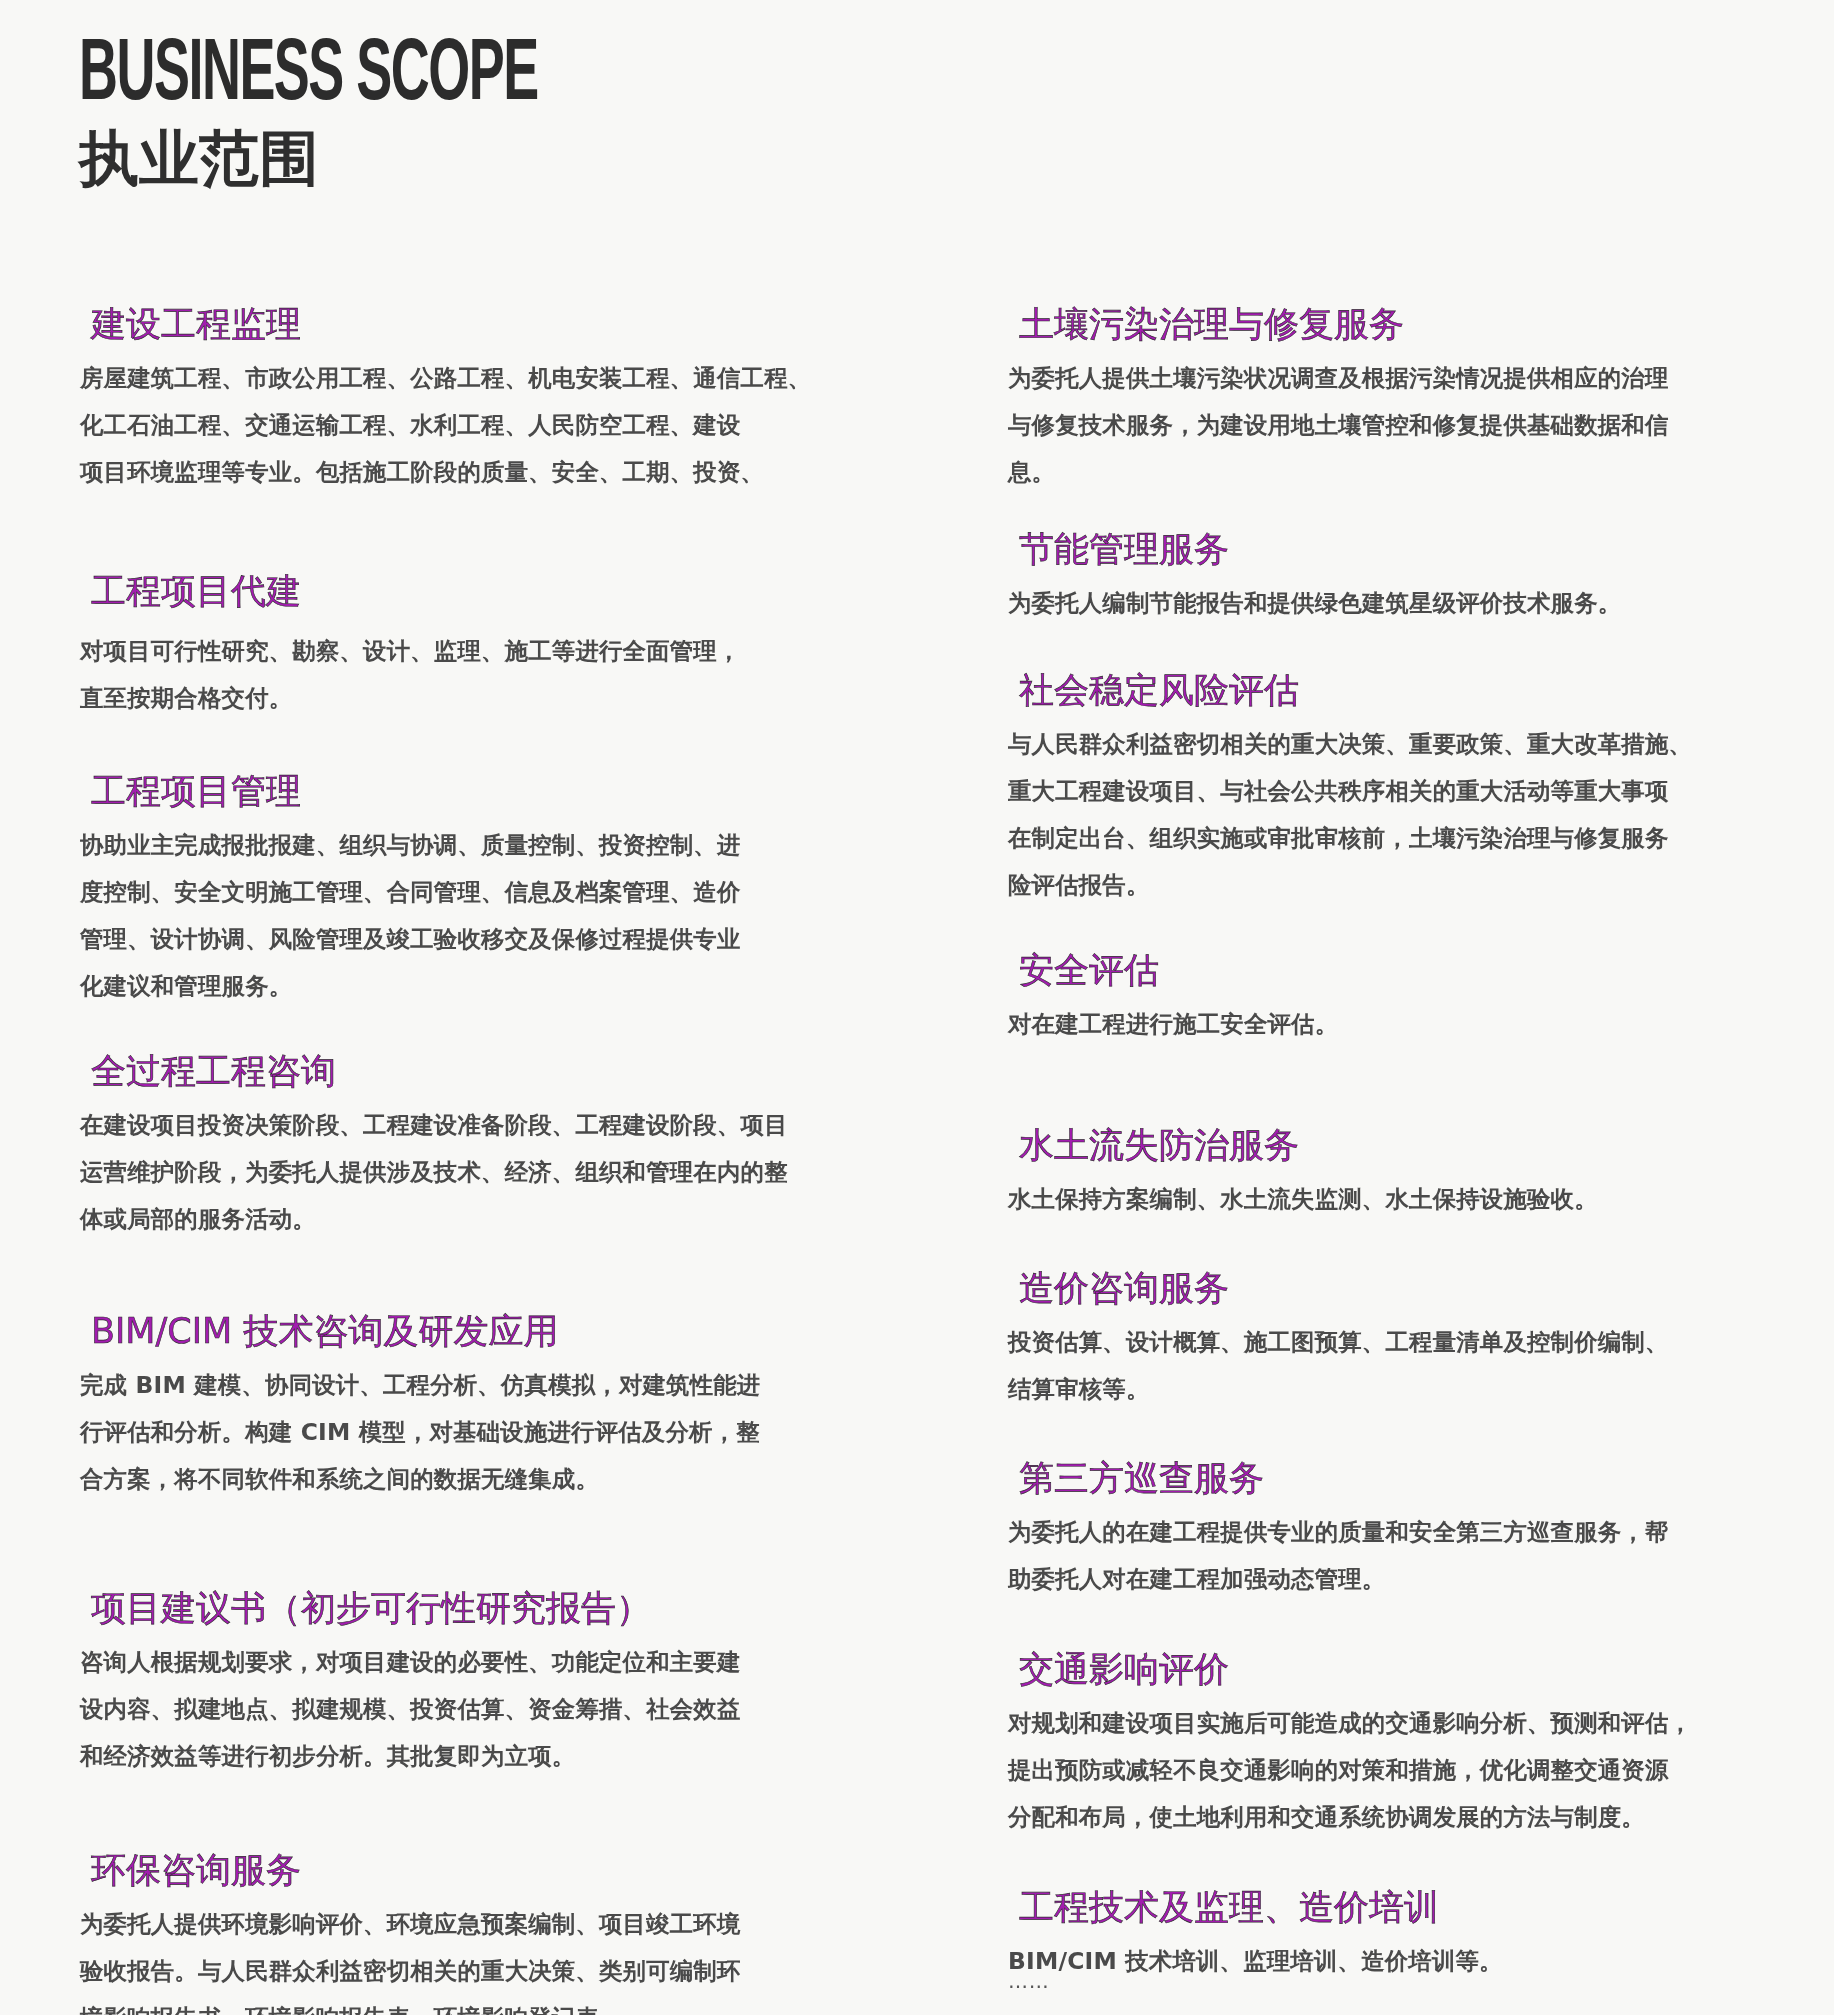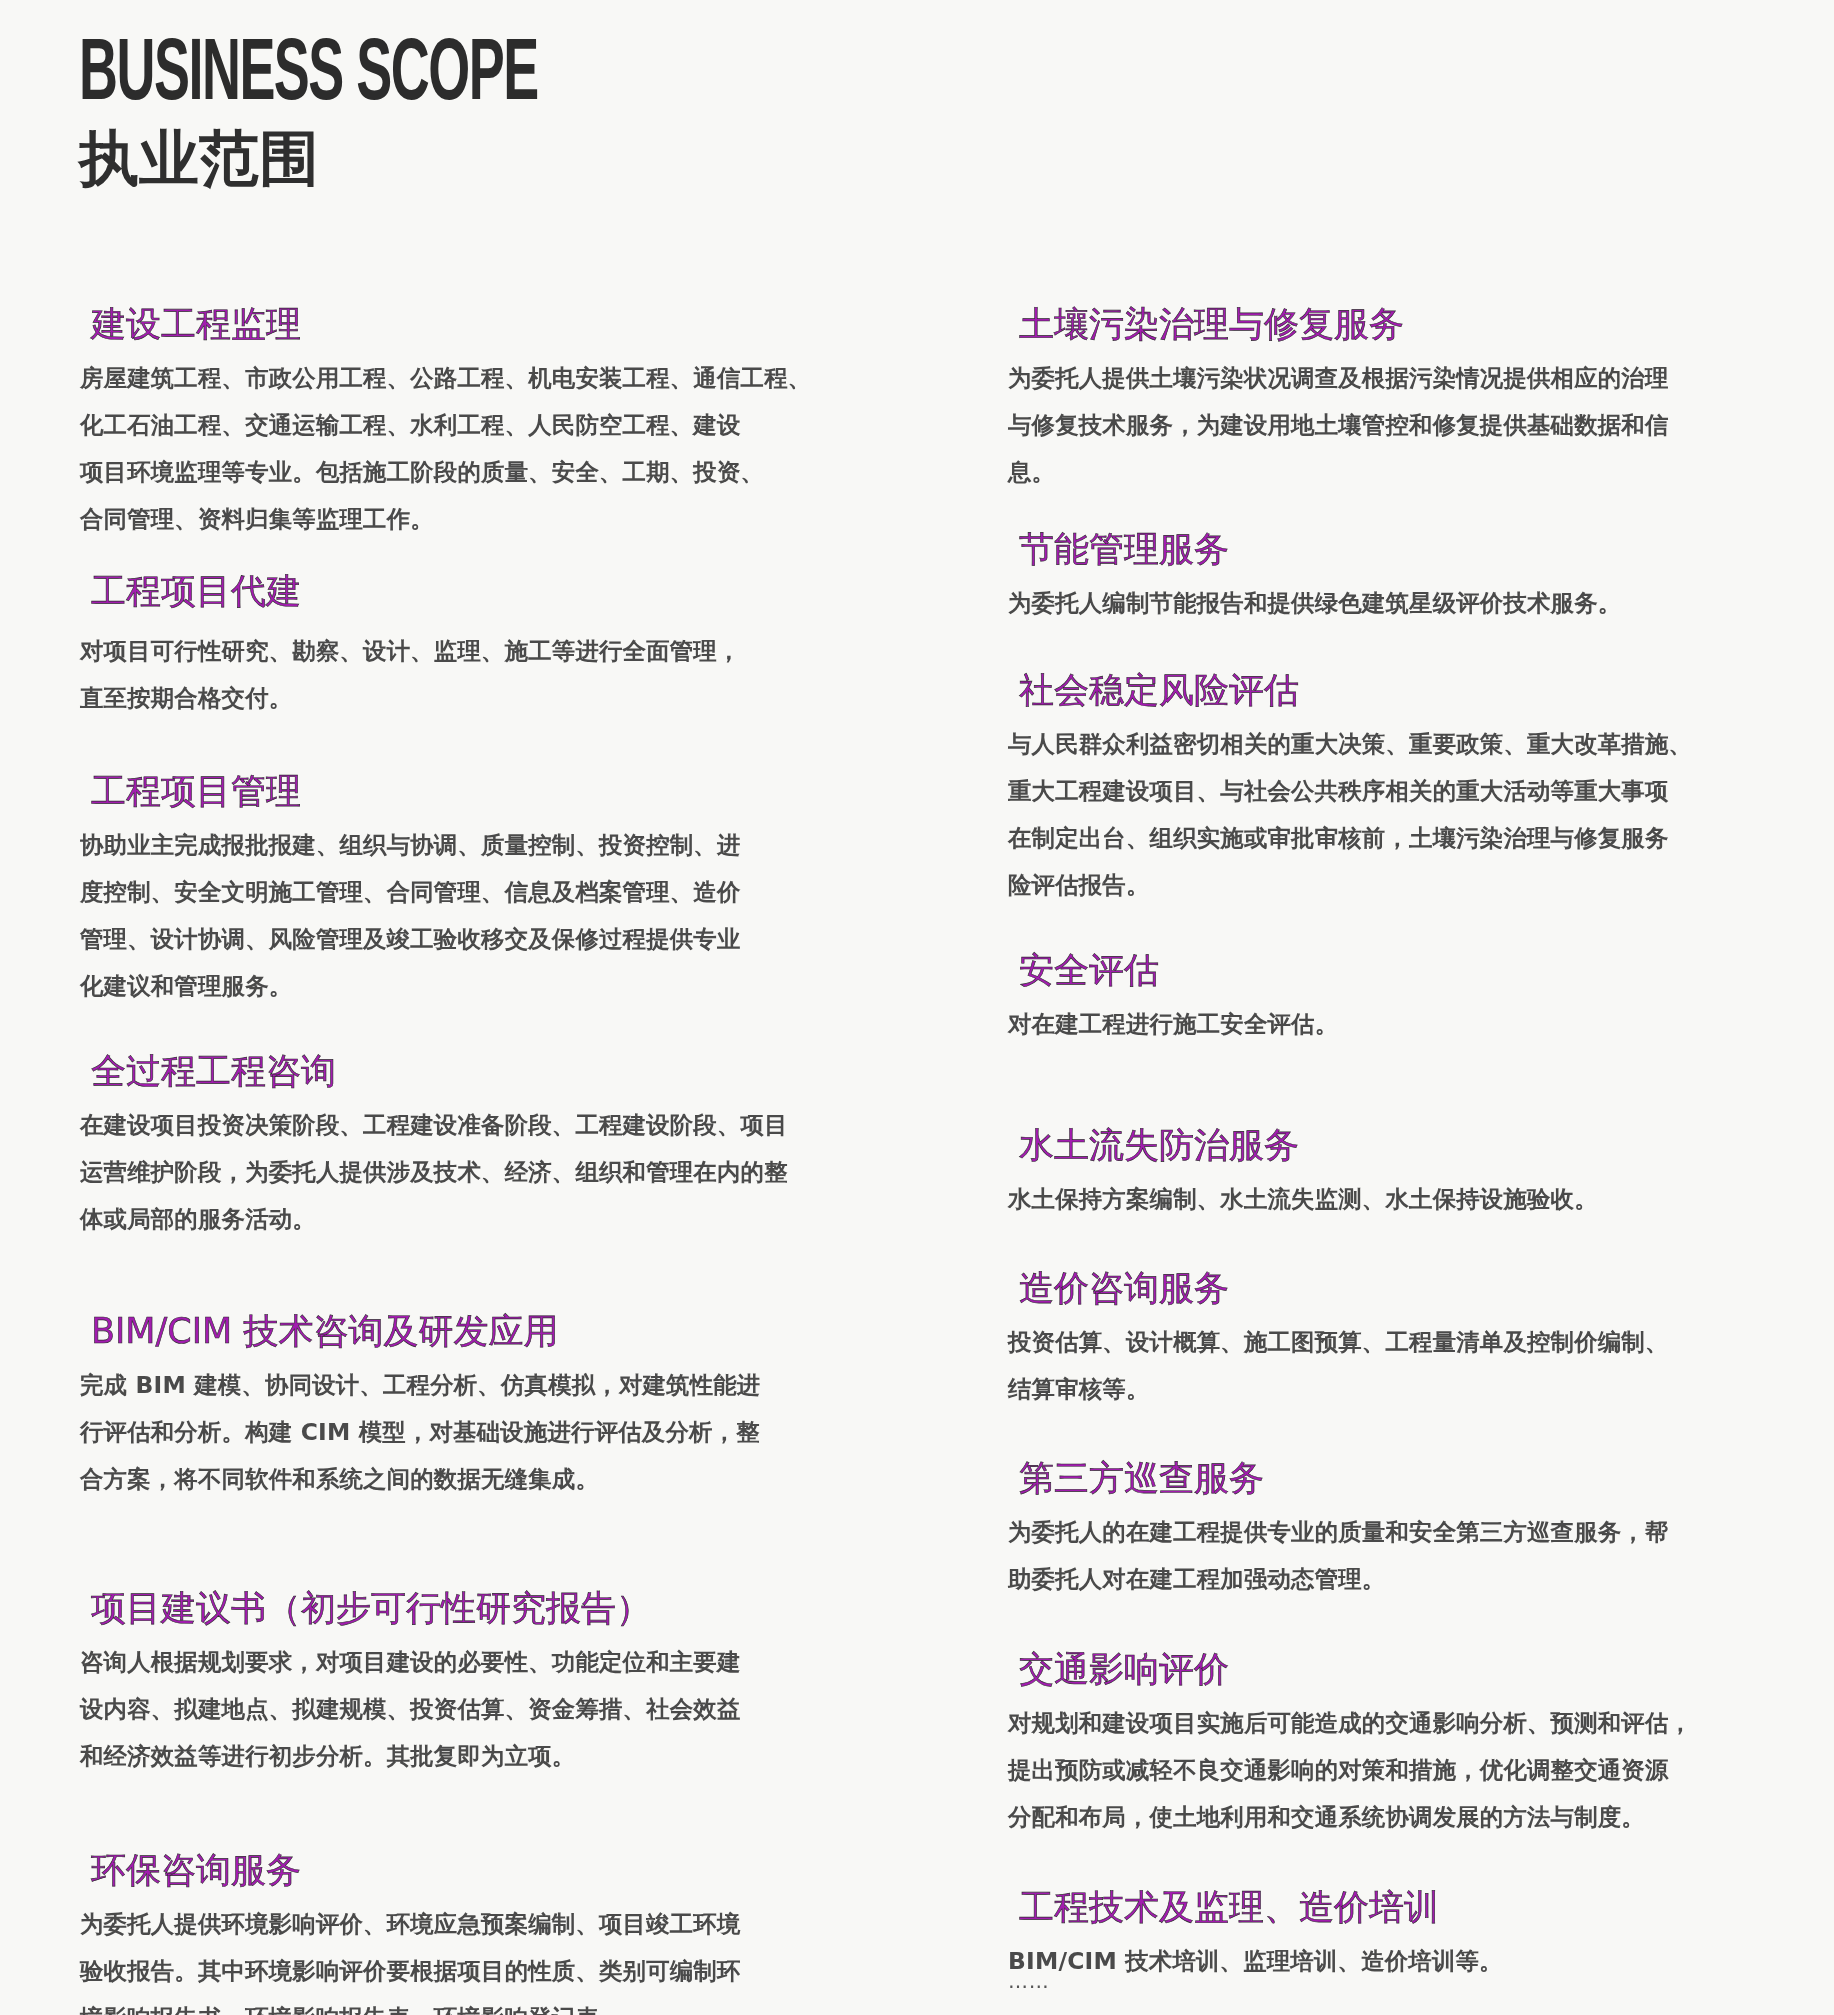--- a/index.html
+++ b/index.html
@@ -49,21 +49,20 @@
 <div class="title-en">BUSINESS SCOPE</div>
 <div class="title-zh">执业范围</div>
 
 <div class="col col-left">
   <div class="section" style="top:293px">
     <h3 class="sec-title">建设工程监理</h3>
     <div class="sec-body">
       <span class="line">房屋建筑工程、市政公用工程、公路工程、机电安装工程、通信工程、</span>
       <span class="line">化工石油工程、交通运输工程、水利工程、人民防空工程、建设</span>
       <span class="line">项目环境监理等专业。包括施工阶段的质量、安全、工期、投资、</span>
-      <span class="line">合同管理、资料归集等监理工作。</span>
     </div>
   </div>
 
   <div class="section" style="top:560px">
     <h3 class="sec-title">工程项目代建</h3>
     <div class="sec-body" style="margin-top:17px">
       <span class="line">对项目可行性研究、勘察、设计、监理、施工等进行全面管理，</span>
       <span class="line">直至按期合格交付。</span>
     </div>
   </div>
@@ -102,21 +101,21 @@
       <span class="line">咨询人根据规划要求，对项目建设的必要性、功能定位和主要建</span>
       <span class="line">设内容、拟建地点、拟建规模、投资估算、资金筹措、社会效益</span>
       <span class="line">和经济效益等进行初步分析。其批复即为立项。</span>
     </div>
   </div>
 
   <div class="section" style="top:1839px">
     <h3 class="sec-title">环保咨询服务</h3>
     <div class="sec-body">
       <span class="line">为委托人提供环境影响评价、环境应急预案编制、项目竣工环境</span>
-      <span class="line">验收报告。其中环境影响评价要根据项目的性质、类别可编制环</span>
+      <span class="line">验收报告。与人民群众利益密切相关的重大决策、类别可编制环</span>
       <span class="line">境影响报告书、环境影响报告表、环境影响登记表。</span>
     </div>
   </div>
 
 </div>
 
 <div class="col col-right">
   <div class="section" style="top:293px">
     <h3 class="sec-title">土壤污染治理与修复服务</h3>
     <div class="sec-body">

